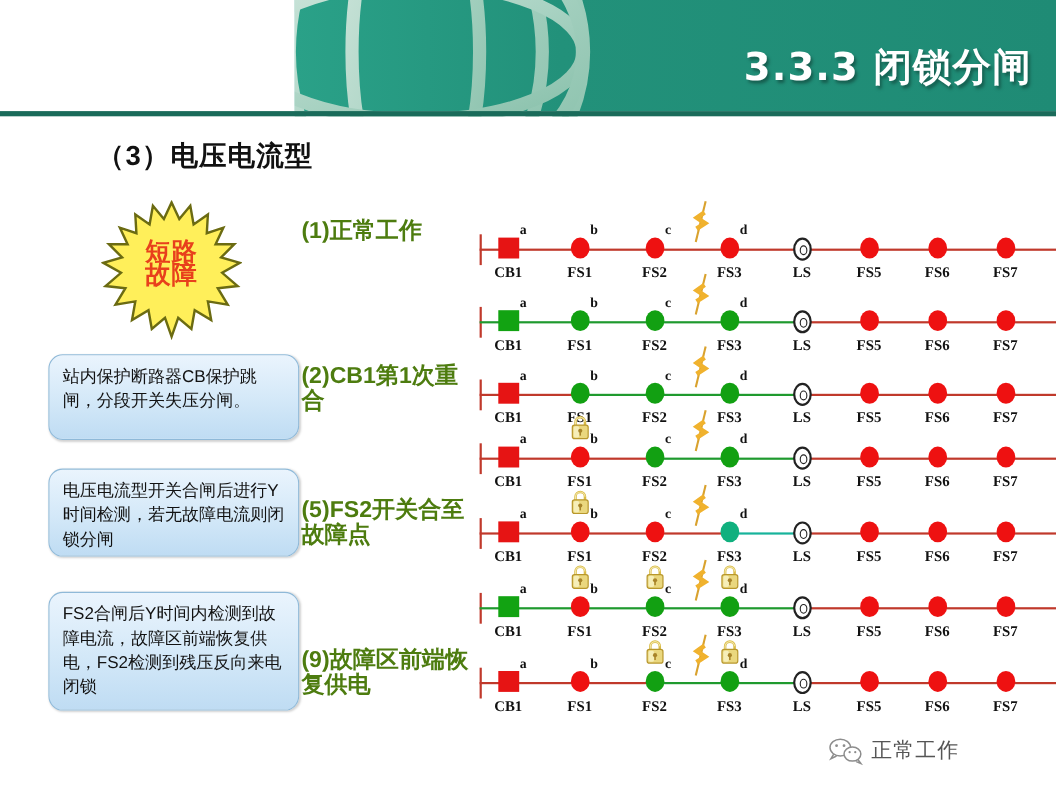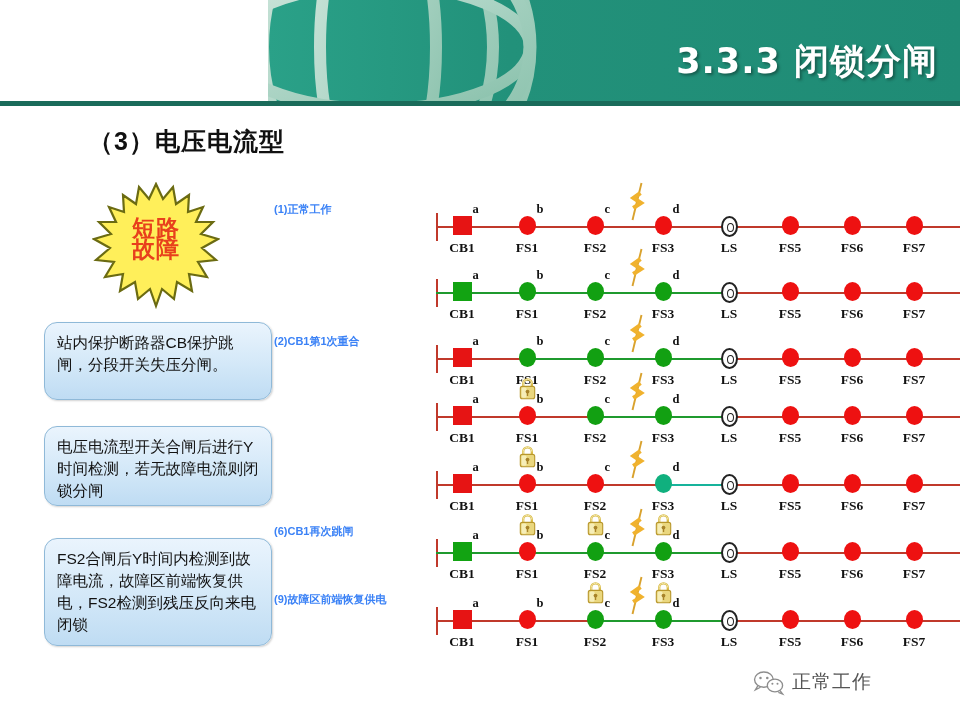--- a/index.html
+++ b/index.html
@@ -62,21 +62,21 @@
     box-sizing:border-box;
   }
   #callout-1{top:322px;width:228px;height:78px;}
   #callout-2{top:426px;width:228px;height:80px;}
   #callout-3{top:538px;width:228px;height:108px;}
 
   
   .row{position:absolute;left:274px;width:686px;height:70px;}
   .row-label{
     position:absolute;left:0;top:0;width:152px;
-    font-size:11px;font-weight:bold;color:#3b82f6;
+    font-size:21px;font-weight:bold;color:#4d7c0f;
     line-height:23px;letter-spacing:0px;
   }
   .row-label.tall{top:-4px;}
   .feeder{position:absolute;left:158px;top:0;width:528px;height:70px;}
 
   
   .busbar{position:absolute;width:2px;background:#c0392b;}
   
   .seg{position:absolute;height:2.4px;}
   .seg.red{background:#c0392b;}
@@ -393,20 +393,21 @@
           <div class="glyph circ red"></div>
           <div class="node-label">FS7</div>
         </div>
         <div class="bolt" style="left: 197.16px;"><svg viewBox="0 0 17 40" width="17" height="40">
             <path d="M12.5 1 L3.5 38" stroke="#d9a22e" stroke-width="1.9" fill="none"></path>
             <path d="M11.5 11 L4.5 16 L12 21 L4.2 26" stroke="#f0b22e" stroke-width="4.2" fill="none" stroke-linejoin="miter" stroke-linecap="butt"></path>
           </svg></div>
       </div>
     </div>
     <div class="row" style="top: 456px;">
+      <div class="row-label tall">(5)FS2开关合至故障点</div>
       <div class="feeder">
         <div class="busbar" style="left: 4px; top: 15px; height: 28px;"></div>
         <div class="seg red" style="left: 4px; top: 28px; width: 26px;"></div>
         <div class="seg red" style="left: 30px; top: 28px; width: 65px;"></div>
         <div class="seg red" style="left: 95px; top: 28px; width: 68px;"></div>
         <div class="seg red" style="left: 163px; top: 28px; width: 68px;"></div>
         <div class="seg teal" style="left: 231px; top: 28px; width: 66px;"></div>
         <div class="seg red" style="left: 297px; top: 28px; width: 61px;"></div>
         <div class="seg red" style="left: 358px; top: 28px; width: 62px;"></div>
         <div class="seg red" style="left: 420px; top: 28px; width: 62px;"></div>
@@ -455,21 +456,20 @@
           <div class="glyph circ red"></div>
           <div class="node-label">FS7</div>
         </div>
         <div class="bolt" style="left: 197.16px;"><svg viewBox="0 0 17 40" width="17" height="40">
             <path d="M12.5 1 L3.5 38" stroke="#d9a22e" stroke-width="1.9" fill="none"></path>
             <path d="M11.5 11 L4.5 16 L12 21 L4.2 26" stroke="#f0b22e" stroke-width="4.2" fill="none" stroke-linejoin="miter" stroke-linecap="butt"></path>
           </svg></div>
       </div>
     </div>
     <div class="row" style="top: 524px;">
-      <div class="row-label tall">(6)CB1再次跳闸</div>
       <div class="feeder">
         <div class="busbar" style="left: 4px; top: 15px; height: 28px;"></div>
         <div class="seg green" style="left: 4px; top: 28px; width: 26px;"></div>
         <div class="seg green" style="left: 30px; top: 28px; width: 65px;"></div>
         <div class="seg green" style="left: 95px; top: 28px; width: 68px;"></div>
         <div class="seg green" style="left: 163px; top: 28px; width: 68px;"></div>
         <div class="seg green" style="left: 231px; top: 28px; width: 66px;"></div>
         <div class="seg red" style="left: 297px; top: 28px; width: 61px;"></div>
         <div class="seg red" style="left: 358px; top: 28px; width: 62px;"></div>
         <div class="seg red" style="left: 420px; top: 28px; width: 62px;"></div>

